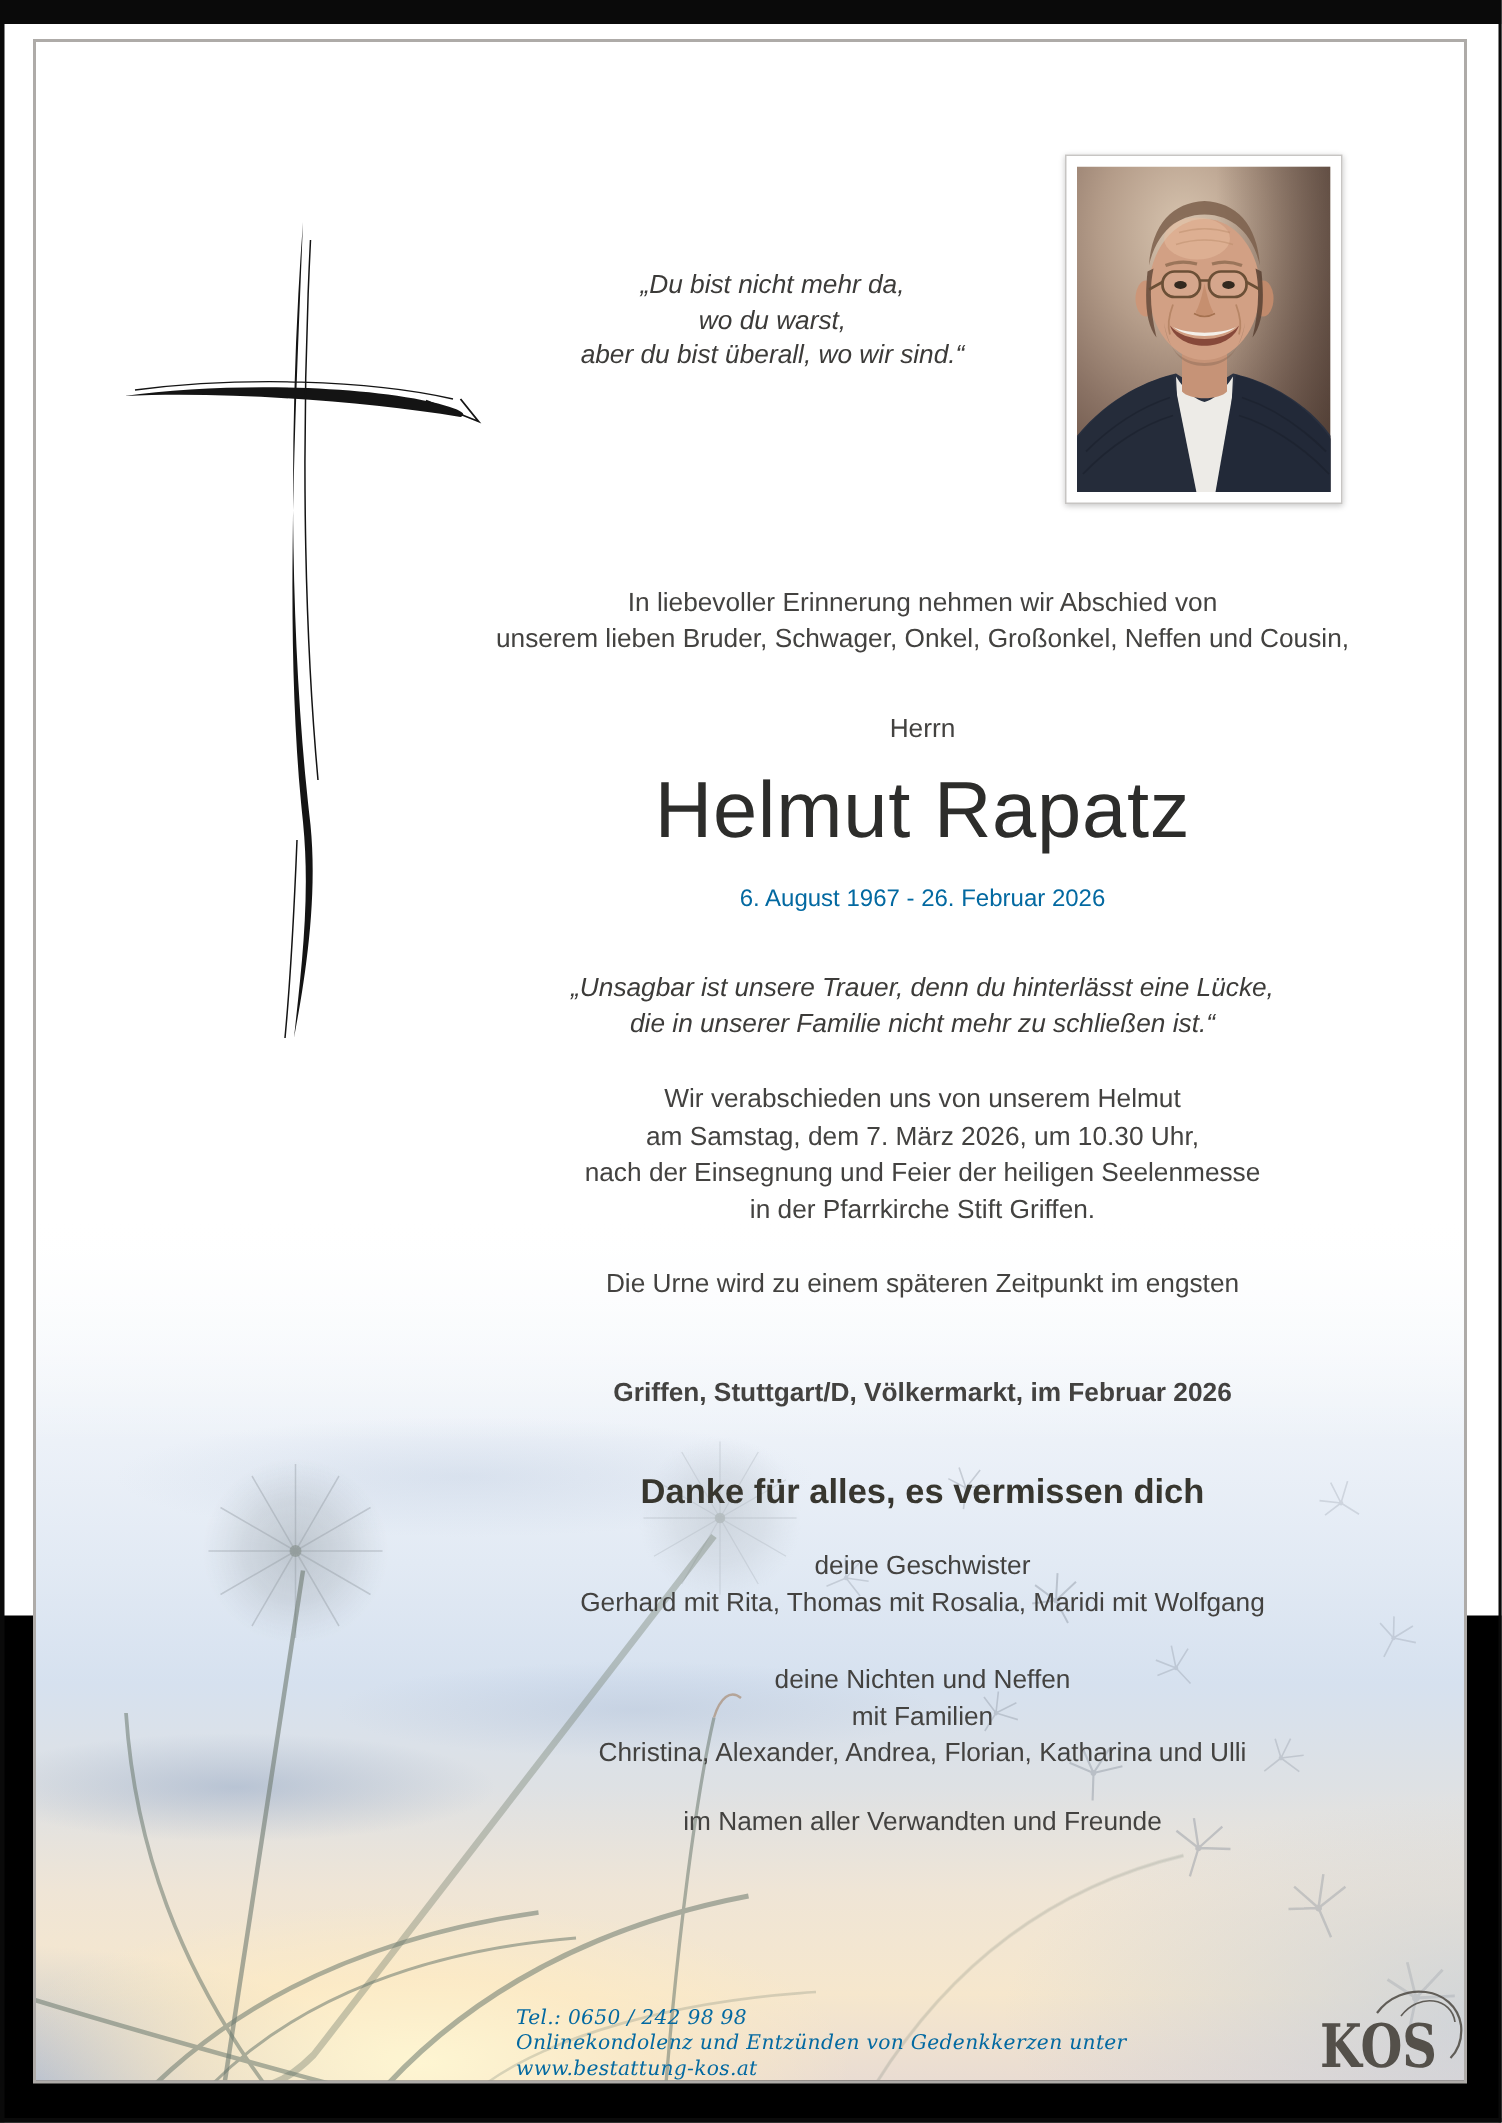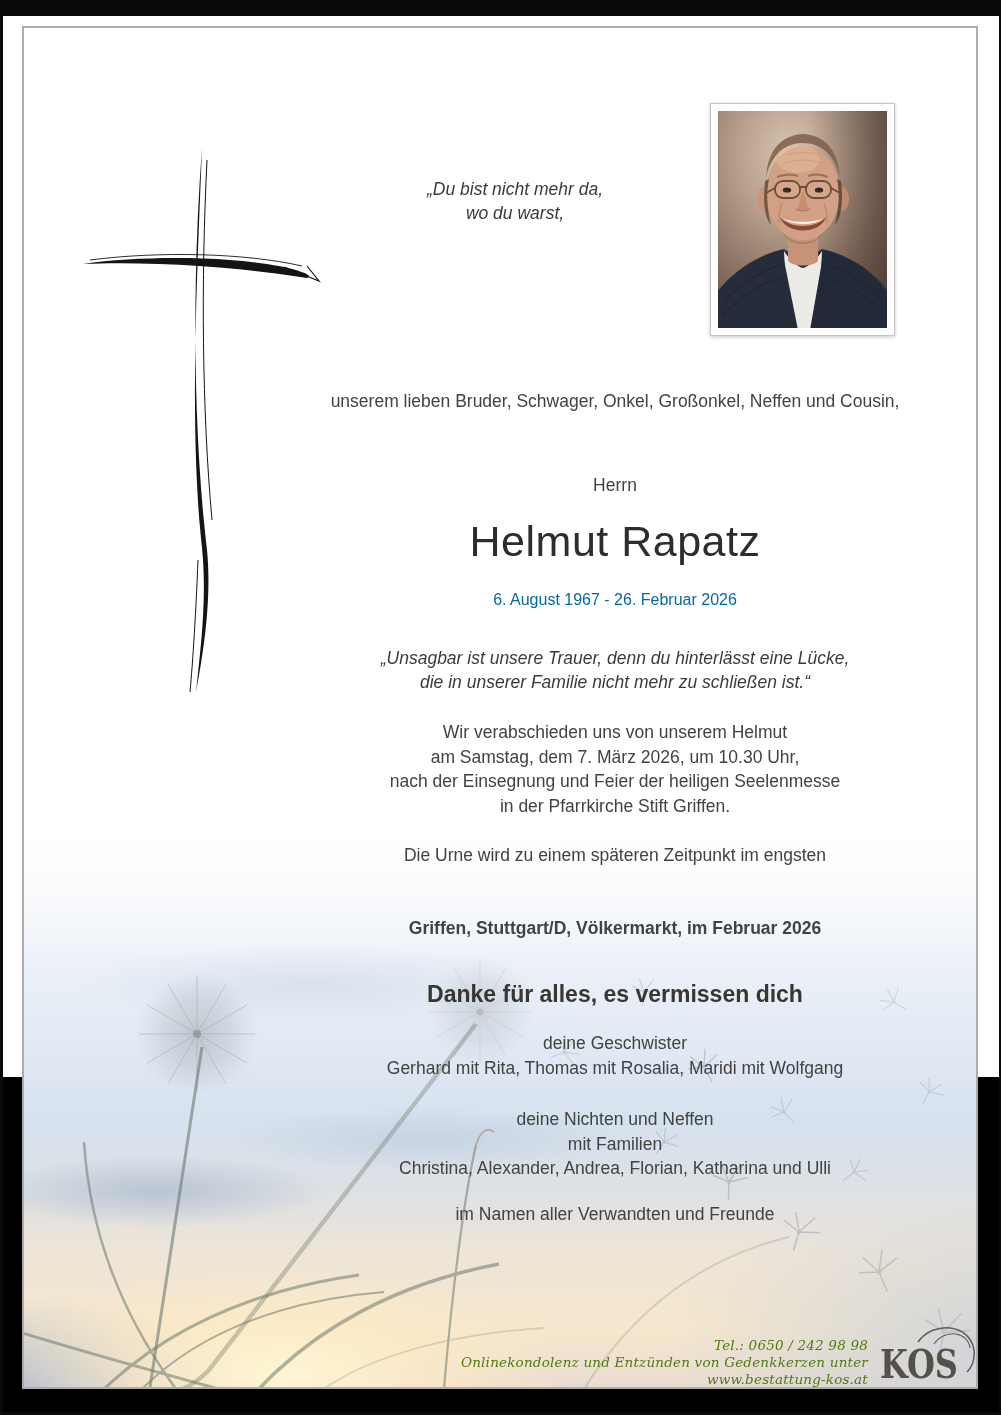--- a/index.html
+++ b/index.html
@@ -37,34 +37,34 @@
       box-shadow:0 1px 4px rgba(0,0,0,0.22);z-index:3;}
   .photo-frame svg{display:block;width:169px;height:217px;}
 
   .txt{position:absolute;z-index:4;color:#434240;font-size:17.5px;line-height:24px;text-align:center;}
   .mcol{left:235px;width:760px;}
   .qcol{left:215px;width:600px;}
   .italic{font-style:italic;}
   .quote-top{top:178px;line-height:23.5px;color:#3c3b39;}
   .intro{top:389px;}
   .salutation{top:473px;}
-  .name{top:512px;font-size:43px;line-height:58px;color:#2d2d2b;letter-spacing:0.5px;}
+  .name{top:512px;font-size:53px;line-height:58px;color:#2d2d2b;letter-spacing:0.5px;}
   .dates{top:588px;font-size:16px;color:#0369a1;}
   .grief{top:646px;line-height:24px;color:#3c3b39;}
   .farewell{top:720px;line-height:24.5px;}
   .urn{top:843px;line-height:24.5px;}
   .places{top:916px;font-weight:bold;}
   .thanks{top:981px;font-size:23px;line-height:26px;font-weight:bold;color:#37362f;}
   .siblings{top:1031px;line-height:25px;}
   .nieces{top:1107px;line-height:24.5px;}
   .allof{top:1202px;}
 
-  .footer-text{position:absolute;left:360px;top:1337px;width:508px;z-index:4;
-      text-align:right;font-family:"DejaVu Serif","Liberation Serif",serif;
-      font-style:italic;font-size:13.5px;line-height:17px;color:#4d7c0f;letter-spacing:0.2px;}
+  .footer-text{position:absolute;left:344px;top:1337px;width:508px;z-index:4;
+      font-family:"DejaVu Serif","Liberation Serif",serif;
+      font-style:italic;font-size:13.5px;line-height:17px;color:#0369a1;letter-spacing:0.2px;}
   .kos-logo{position:absolute;left:878px;top:1326px;width:98px;height:64px;z-index:4;}
 </style>
 </head>
 <body>
 
 <div class="sheet">
 
   <div class="sky">
     <svg width="952" height="575" viewBox="0 0 952 575">
       <defs>
@@ -204,23 +204,25 @@
       </g>
       <path d="M58,104 C60,122 70,131 85,131 C100,131 110,122 112,104 C108,126 98,133 85,133 C72,133 62,126 58,104 Z" fill="#8a6a57" opacity="0.45"></path>
       <path d="M62,106 C72,118 98,118 108,106 C102,124 68,124 62,106 Z" fill="#87493a"></path>
       <path d="M64,107 C74,115 96,115 106,107 C96,112 74,112 64,107 Z" fill="#f4f0e9"></path>
     </svg>
   </div>
 
   <div class="txt qcol quote-top italic">
     <div>„Du bist nicht mehr da,</div>
     <div>wo du warst,</div>
+    <div>aber du bist überall, wo wir sind.“</div>
   </div>
 
   <div class="txt mcol intro">
+    <div>In liebevoller Erinnerung nehmen wir Abschied von</div>
     <div>unserem lieben Bruder, Schwager, Onkel, Großonkel, Neffen und Cousin,</div>
   </div>
 
   <div class="txt mcol salutation">Herrn</div>
 
   <div class="txt mcol name">Helmut Rapatz</div>
 
   <div class="txt mcol dates">6. August 1967 - 26. Februar 2026</div>
 
   <div class="txt mcol grief italic">

